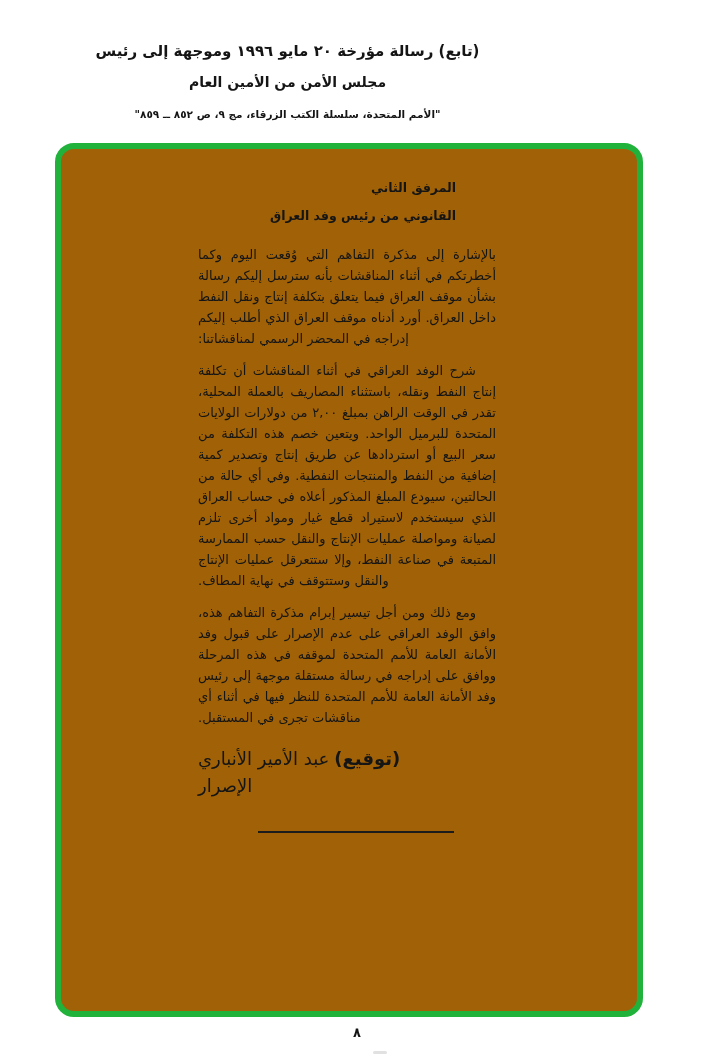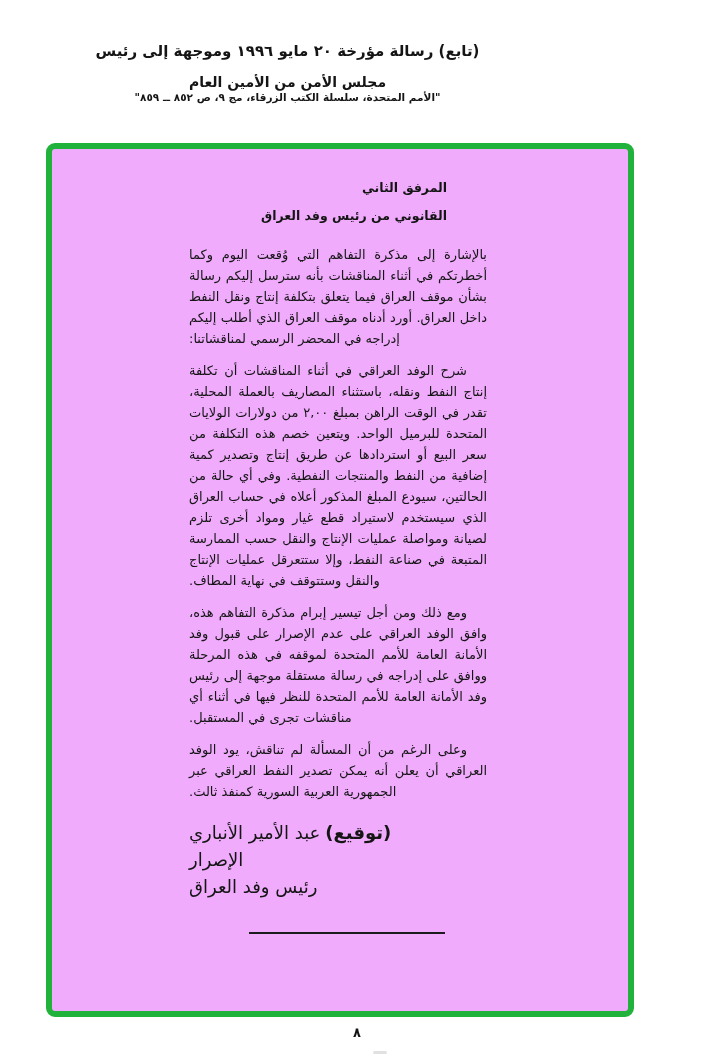--- a/index.html
+++ b/index.html
@@ -10,29 +10,29 @@
     color:#151515;
     position:relative;
     overflow:hidden;
   }
   
   .page-header{
     position:absolute;top:42px;left:0;width:575px;
     text-align:center;direction:rtl;
   }
   .hdr-l1{font-size:15px;font-weight:bold;margin:0 0 14px 0;letter-spacing:.2px;}
-  .hdr-l2{font-size:14px;font-weight:bold;margin:0 0 1px 0;}
+  .hdr-l2{font-size:14px;font-weight:bold;margin:0 0 18px 0;}
   .hdr-l3{font-size:10.5px;font-weight:bold;margin:0;}
   
   .doc-frame{
-    position:absolute;left:46px;top:143px;
+    position:absolute;left:55px;top:143px;
     width:576px;height:862px;
     border:6px solid #20b23a;
-    border-radius:9px;
-    background:#f0abfc;
+    border-radius:19px;
+    background:#a16207;
   }
   
   .letter{
     position:absolute;top:27px;right:124px;width:315px;
     direction:rtl;
     font-size:13px;line-height:21px;
     text-align:justify;
   }
   .annex-head{
     font-weight:bold;
@@ -86,28 +86,26 @@
   <div class="letter">
 
     <div class="annex-head">
       <div class="t">المرفق الثاني</div>
       <div class="s">القانوني من رئيس وفد العراق</div>
     </div>
 
     <p>بالإشارة إلى مذكرة التفاهم التي وُقعت اليوم وكما أخطرتكم في أثناء المناقشات بأنه سترسل إليكم رسالة بشأن موقف العراق فيما يتعلق بتكلفة إنتاج ونقل النفط داخل العراق. أورد أدناه موقف العراق الذي أطلب إليكم إدراجه في المحضر الرسمي لمناقشاتنا:</p>
     <p class="indent">شرح الوفد العراقي في أثناء المناقشات أن تكلفة إنتاج النفط ونقله، باستثناء المصاريف بالعملة المحلية، تقدر في الوقت الراهن بمبلغ ٢,٠٠ من دولارات الولايات المتحدة للبرميل الواحد. ويتعين خصم هذه التكلفة من سعر البيع أو استردادها عن طريق إنتاج وتصدير كمية إضافية من النفط والمنتجات النفطية. وفي أي حالة من الحالتين، سيودع المبلغ المذكور أعلاه في حساب العراق الذي سيستخدم لاستيراد قطع غيار ومواد أخرى تلزم لصيانة ومواصلة عمليات الإنتاج والنقل حسب الممارسة المتبعة في صناعة النفط، وإلا ستتعرقل عمليات الإنتاج والنقل وستتوقف في نهاية المطاف.</p>
     <p class="indent">ومع ذلك ومن أجل تيسير إبرام مذكرة التفاهم هذه، وافق الوفد العراقي على عدم الإصرار على قبول وفد الأمانة العامة للأمم المتحدة لموقفه في هذه المرحلة ووافق على إدراجه في رسالة مستقلة موجهة إلى رئيس وفد الأمانة العامة للأمم المتحدة للنظر فيها في أثناء أي مناقشات تجرى في المستقبل.</p>
-    <p class="indent">وعلى الرغم من أن المسألة لم تناقش، يود الوفد العراقي أن يعلن أنه يمكن تصدير النفط العراقي عبر الجمهورية العربية السورية كمنفذ ثالث.</p>
 
     <div class="signature">
       <div>
         <span class="sig-label">(توقيع)</span><span>عبد الأمير الأنباري</span>
       </div>
       <div>الإصرار</div>
-      <div>رئيس وفد العراق</div>
     </div>
 
     <div class="foot-rule" style="background: rgb(28, 28, 28);"></div>
 
   </div>
 </div>
 
 <div class="page-num">٨</div>
 
 <div class="scan-speck"></div>

